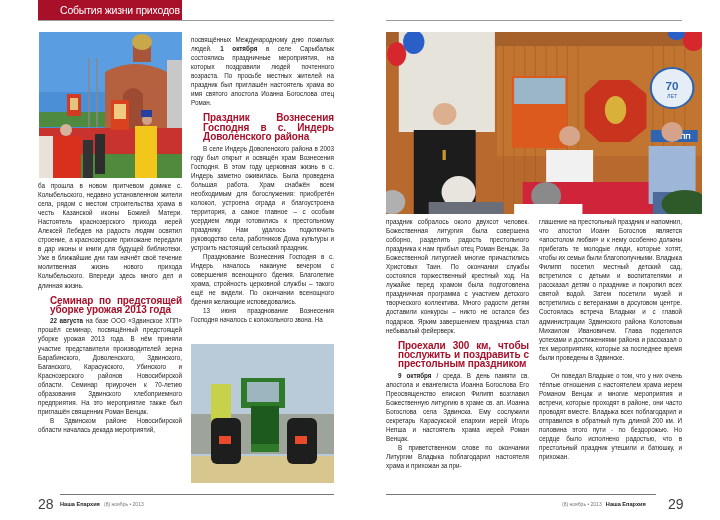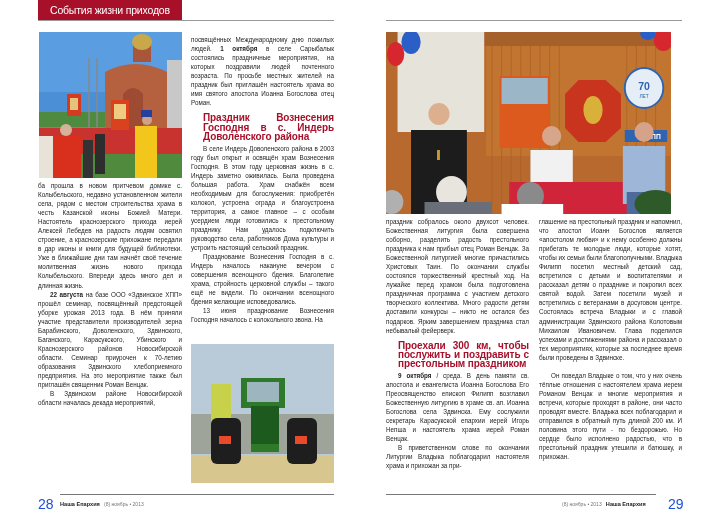--- a/index.html
+++ b/index.html
@@ -6,21 +6,21 @@
     html, body { width: 720px; height: 520px; overflow: hidden; background: #ffffff; }
     body { position: relative; font-family: "Liberation Sans", "DejaVu Sans", sans-serif; color: #222; }
 
     .page { position: absolute; top: 0; height: 520px; background: #fff; }
     .page-left { left: 0; width: 360px; }
     .page-right { left: 360px; width: 360px; }
 
     .section-tab {
       position: absolute; left: 38px; top: 0; width: 144px; height: 20px;
       background: #a8102a; color: #fff; font-family: "Liberation Sans Narrow", "Liberation Sans", sans-serif;
-      font-size: 10.5px; line-height: 20px; padding-left: 12px; letter-spacing: -0.2px;
+      font-size: 10.5px; line-height: 20px; padding-left: 22px; letter-spacing: -0.2px;
     }
     .header-rule { position: absolute; top: 20px; height: 1px; background: #9a9a9a; }
     .header-rule.left { left: 38px; width: 296px; }
     .header-rule.right { left: 386px; width: 296px; }
 
     .photo { position: absolute; overflow: hidden; }
     .photo svg { display: block; width: 100%; height: 100%; }
 
     .col {
       position: absolute; font-size: 6.3px; line-height: 9.05px; text-align: justify;
@@ -32,21 +32,21 @@
     .heading {
       color: #a8102a; font-weight: bold; font-size: 10px; line-height: 9.4px;
       margin: 6px 0 2px 12px; letter-spacing: -0.1px;
     }
 
     .footer-rule { position: absolute; top: 494px; height: 1px; background: #777; }
     .footer-rule.left { left: 60px; width: 274px; }
     .footer-rule.right { left: 386px; width: 270px; }
     .page-num {
       position: absolute; top: 496px; font-family: "Liberation Sans Narrow", "Liberation Sans", sans-serif;
-      font-size: 14px; line-height: 16px; color: #1d4ed8;
+      font-size: 14px; line-height: 16px; color: #404040;
     }
     .page-num.left { left: 38px; }
     .page-num.right { left: 668px; }
     .footer-meta { position: absolute; top: 500px; font-size: 5px; line-height: 8px; color: #777; white-space: nowrap; }
     .footer-meta .mag { font-weight: bold; color: #222; font-size: 5.6px; }
     .footer-meta.left { left: 60px; }
     .footer-meta.right { left: 562px; }
   </style>
 </head>
 <body>
@@ -84,20 +84,21 @@
       <rect x="44" y="108" width="10" height="38" fill="#333"></rect>
       <rect x="56" y="102" width="10" height="40" fill="#2d2d2d"></rect>
       <rect x="96" y="94" width="22" height="52" fill="#f2c61a"></rect>
       <circle cx="108" cy="88" r="5" fill="#cfa38a"></circle>
       <rect x="102" y="78" width="11" height="7" fill="#2540a0"></rect>
     </svg>
   </div>
 
   <div class="col" style="left:38px; top:181px; width:144px;">
     <p>ба прошла в новом притчевом домике с. Колыбельского, недавно установленном жители села, рядом с местом строительства храма в честь Казанской иконы Божией Матери. Настоятель краснозерского прихода иерей Алексей Лебедев на радость людям освятил строение, а краснозерские прихожане передали в дар иконы и книги для будущей библиотеки. Уже в ближайшие дни там начнёт своё течение молитвенная жизнь нового прихода Колыбельского. Впереди здесь много дел и длинная жизнь.</p>
+    <div class="heading">Семинар по предстоящей уборке урожая 2013 года</div>
     <p class="indent"><b>22 августа</b><span> на базе ООО «Здвинское ХПП» прошёл семинар, посвящённый предстоящей уборке урожая 2013 года. В нём приняли участие представители производителей зерна Барабинского, Доволенского, Здвинского, Баганского, Карасукского, Убинского и Краснозерского районов Новосибирской области. Семинар приурочен к 70-летию образования Здвинского хлебоприемного предприятия. На это мероприятие также был приглашён священник Роман Венцак.</span></p>
     <p class="indent">В Здвинском районе Новосибирской области началась декада мероприятий,</p>
   </div>
 
   <div class="col" style="left:191px; top:35px; width:143px;">
     <p><span>посвящённых Международному дню пожилых людей. </span><b>1 октября</b><span> в селе Сарыбалык состоялись праздничные мероприятия, на которых поздравили людей почтенного возраста. По просьбе местных жителей на праздник был приглашён настоятель храма во имя святого апостола Иоанна Богослова отец Роман.</span></p>
     <div class="heading">Праздник Вознесения Господня в с. Индерь Доволенского района</div>
     <p class="indent">В селе Индерь Доволенского района в 2003 году был открыт и освящён храм Вознесения Господня. В этом году церковная жизнь в с. Индерь заметно оживилась. Была проведена большая работа. Храм снабжён всем необходимым для богослужения: приобретён колокол, устроена ограда и благоустроена территория, а самое главное – с особым усердием люди готовились к престольному празднику. Нам удалось подключить руководство села, работников Дома культуры и устроить настоящий сельский праздник.</p>
     <p class="indent">Празднование Вознесения Господня в с. Индерь началось накануне вечером с совершения всенощного бдения. Благолепие храма, стройность церковной службы – такого ещё не видели. По окончании всенощного бдения желающие исповедовались.</p>
     <p class="indent">13 июня празднование Вознесения Господня началось с колокольного звона. На</p>
@@ -126,21 +127,21 @@
     <span class="mag">Наша Епархия</span>&nbsp;&nbsp;
     <span>(8) ноябрь</span>
     <span>•</span>
     <span>2013</span>
   </div>
 </div>
 
 <div class="page page-right"></div>
 <div class="header-rule right"></div>
 
-<div class="photo" style="left:386px; top:32px; width:285px; height:182px;">
+<div class="photo" style="left:386px; top:32px; width:316px; height:182px;">
   <svg viewBox="0 0 296 182" preserveAspectRatio="none">
     <rect width="296" height="182" fill="#b86a2e"></rect>
     <rect x="0" y="0" width="296" height="14" fill="#a6602a"></rect>
     <rect x="12" y="0" width="90" height="100" fill="#e6e3da"></rect>
     <rect x="104" y="14" width="192" height="110" fill="#c17530"></rect>
     <g stroke="#a45d22" stroke-width="0.6">
       <line x1="110" y1="14" x2="110" y2="182"></line>
         <line x1="120" y1="14" x2="120" y2="182"></line>
       <line x1="130" y1="14" x2="130" y2="182"></line>
         <line x1="140" y1="14" x2="140" y2="182"></line>

